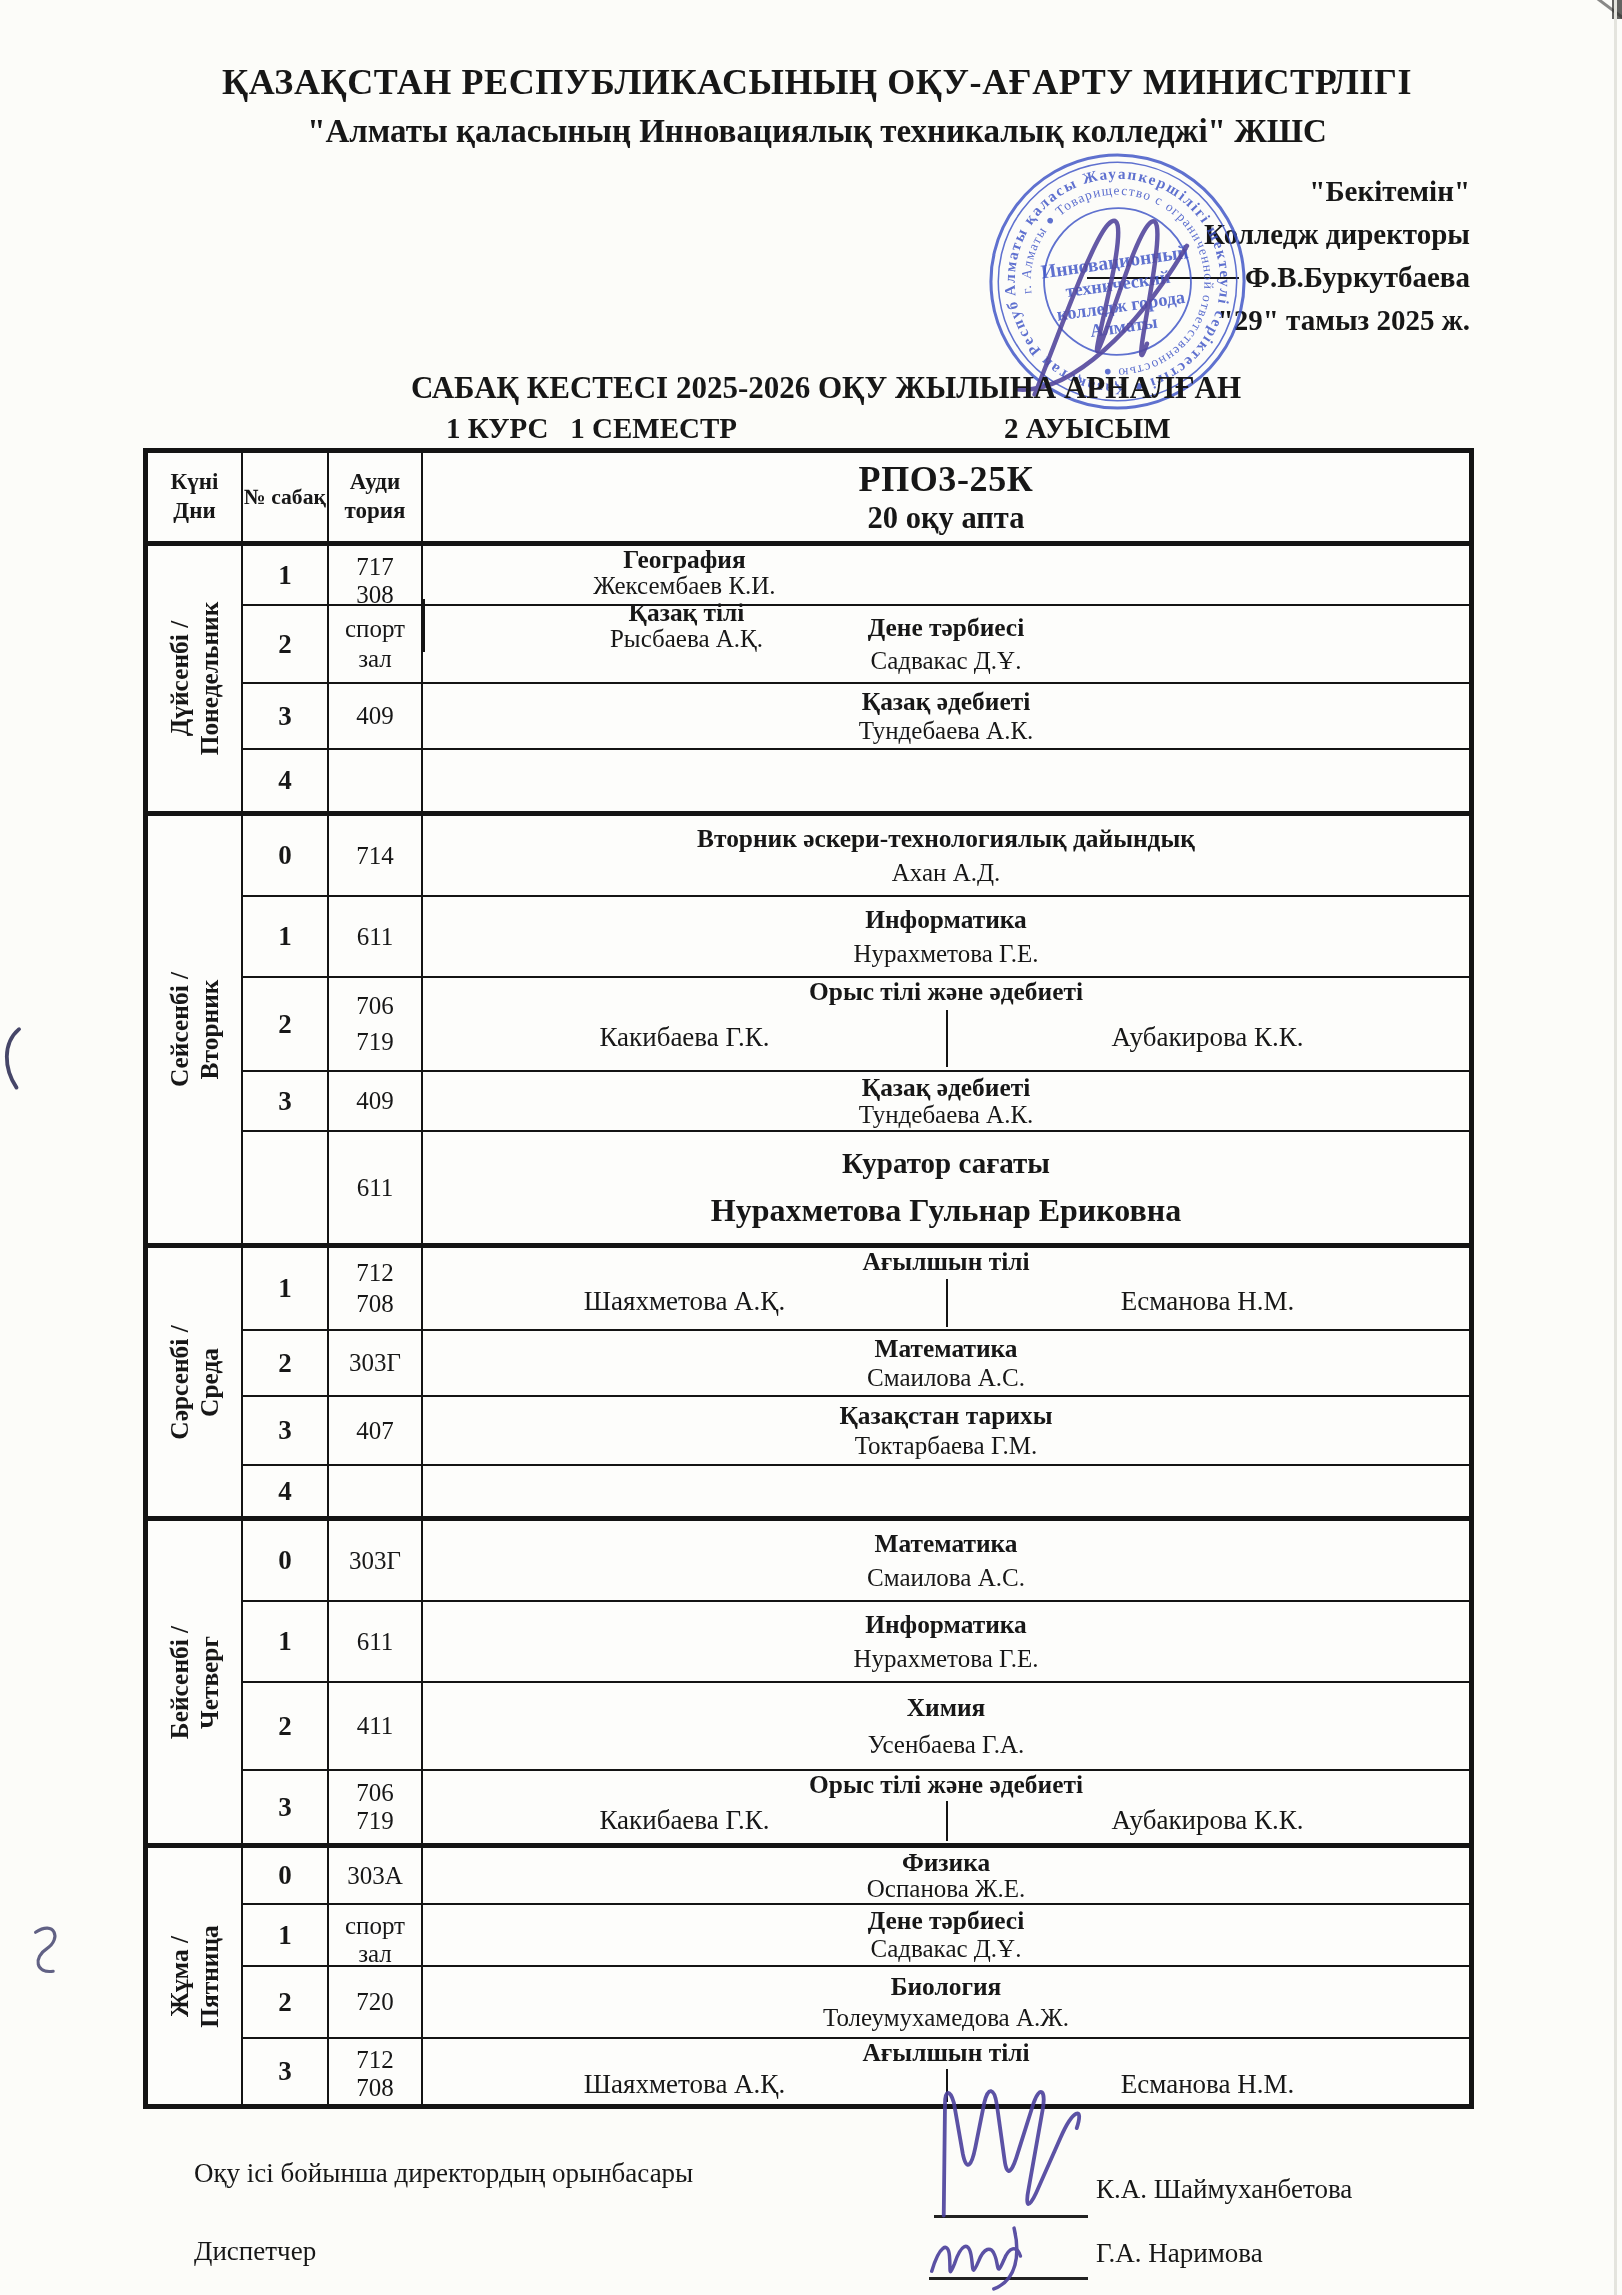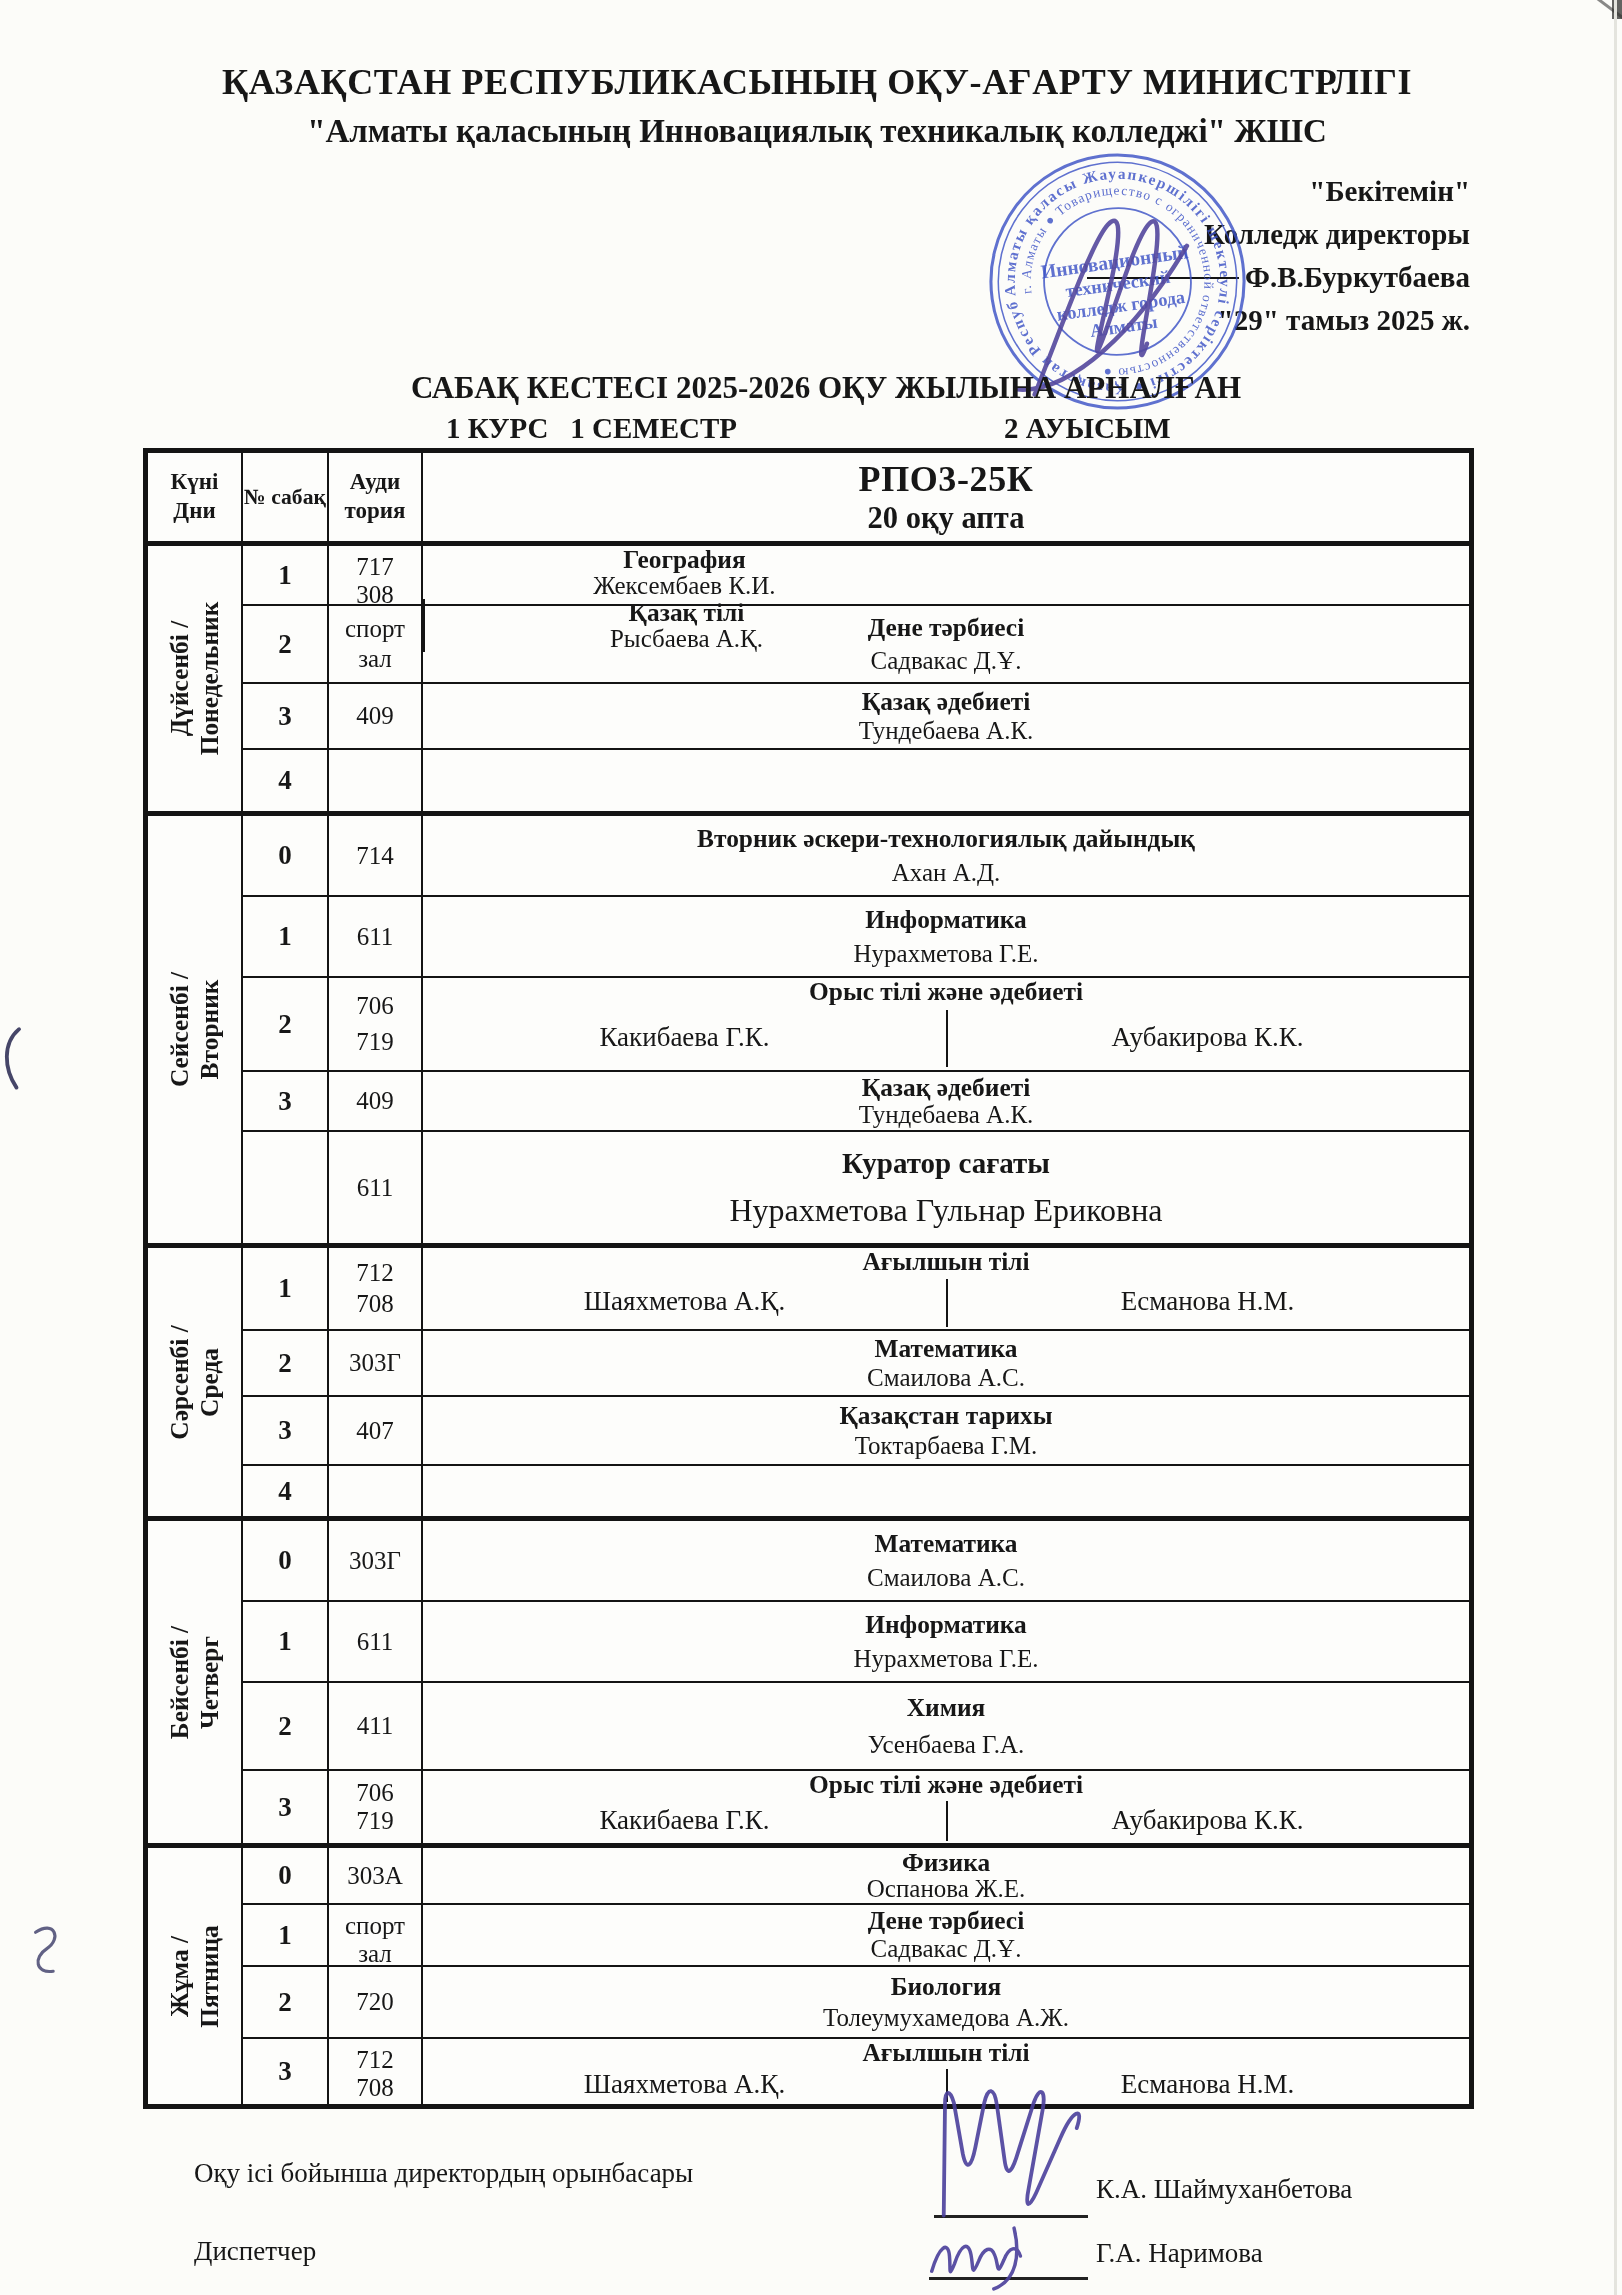--- a/index.html
+++ b/index.html
@@ -53,21 +53,21 @@
   .content { flex:1; position:relative; display:flex; flex-direction:column; justify-content:space-evenly; }
   .subject { text-align:center; font-weight:bold; font-size:25.4px; line-height:1.05; }
   .teacher { text-align:center; font-size:25px; line-height:1.05; }
   .content.full-split { flex-direction:column; justify-content:stretch; }
   .half { width:50%; display:flex; flex-direction:column; justify-content:space-evenly; }
   .rhalf { border-left:2.5px solid #141414; }
   .tpair { flex:1; position:relative; display:flex; align-items:center; }
   .tcell { width:50%; text-align:center; font-size:27px; }
   .tdivider { position:absolute; left:50%; top:8%; bottom:4%; width:1.9px; background:#141414; }
   .curator-subject { font-size:29px; }
-  .curator-teacher { font-size:32px; font-weight:normal; }
+  .curator-teacher { font-size:32px; font-weight:bold; }
 
   
   .f-role1 { position:absolute; left:194px; top:2158px; font-size:27px; }
   .f-role2 { position:absolute; left:194px; top:2236px; font-size:27px; }
   .f-name1 { position:absolute; left:1096px; top:2174px; font-size:27px; white-space:nowrap; }
   .f-name2 { position:absolute; left:1096px; top:2238px; font-size:27px; white-space:nowrap; }
   .f-line1 { position:absolute; left:934px; top:2215px; width:154px; height:2.5px; background:#222; }
   .f-line2 { position:absolute; left:929px; top:2277px; width:159px; height:2.5px; background:#222; }
   .foot-sig { position:absolute; }
 

